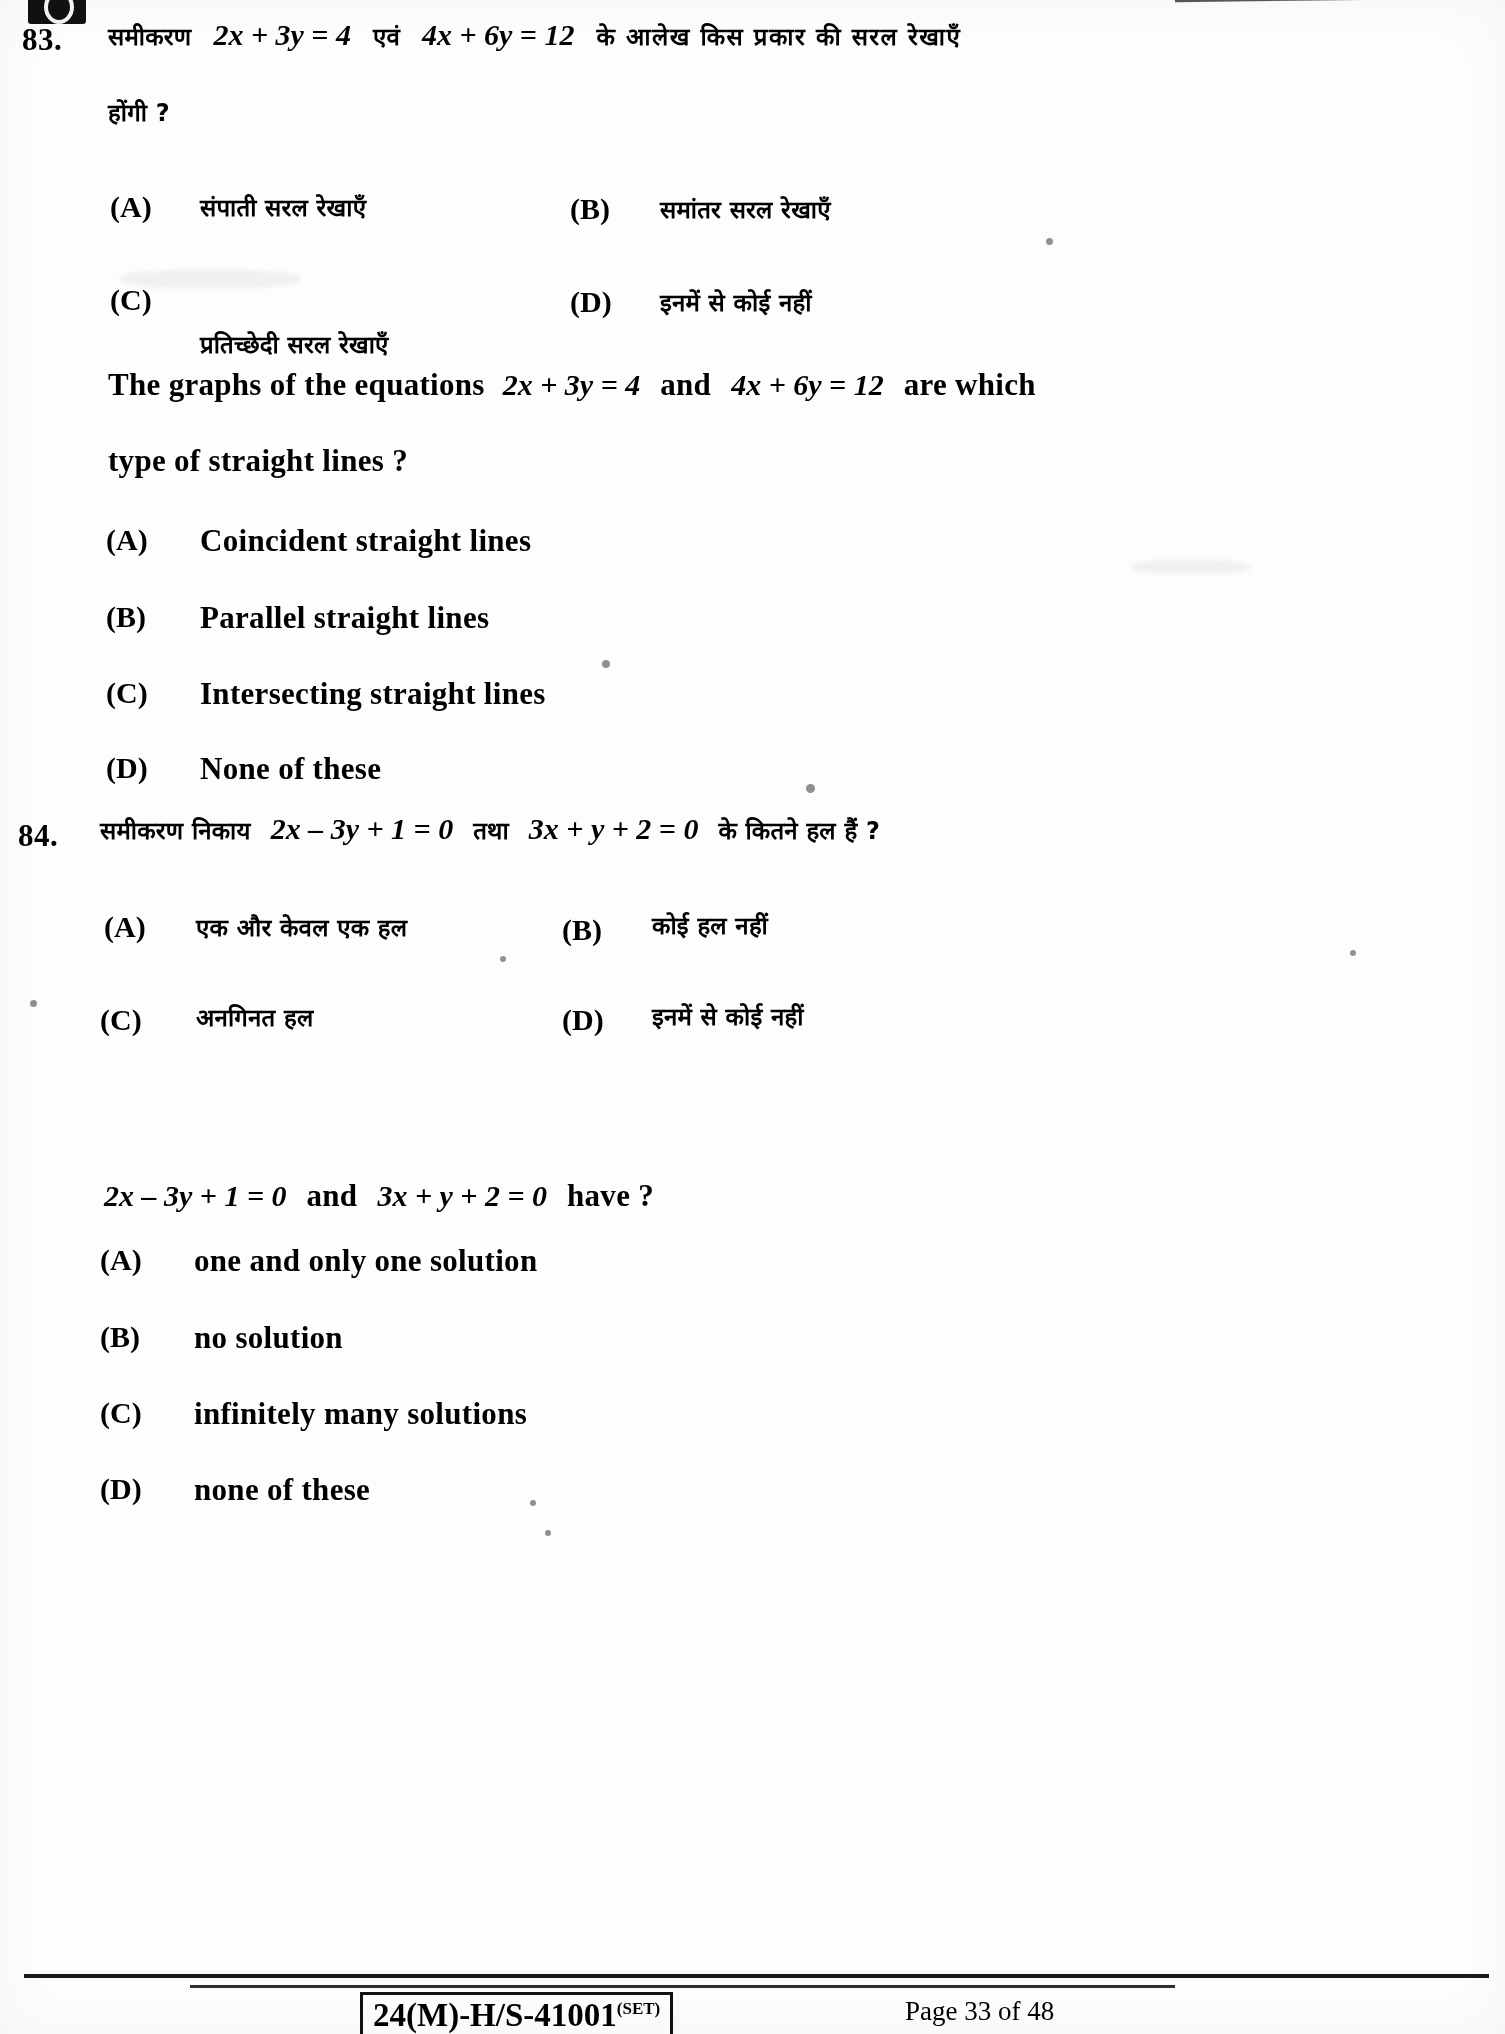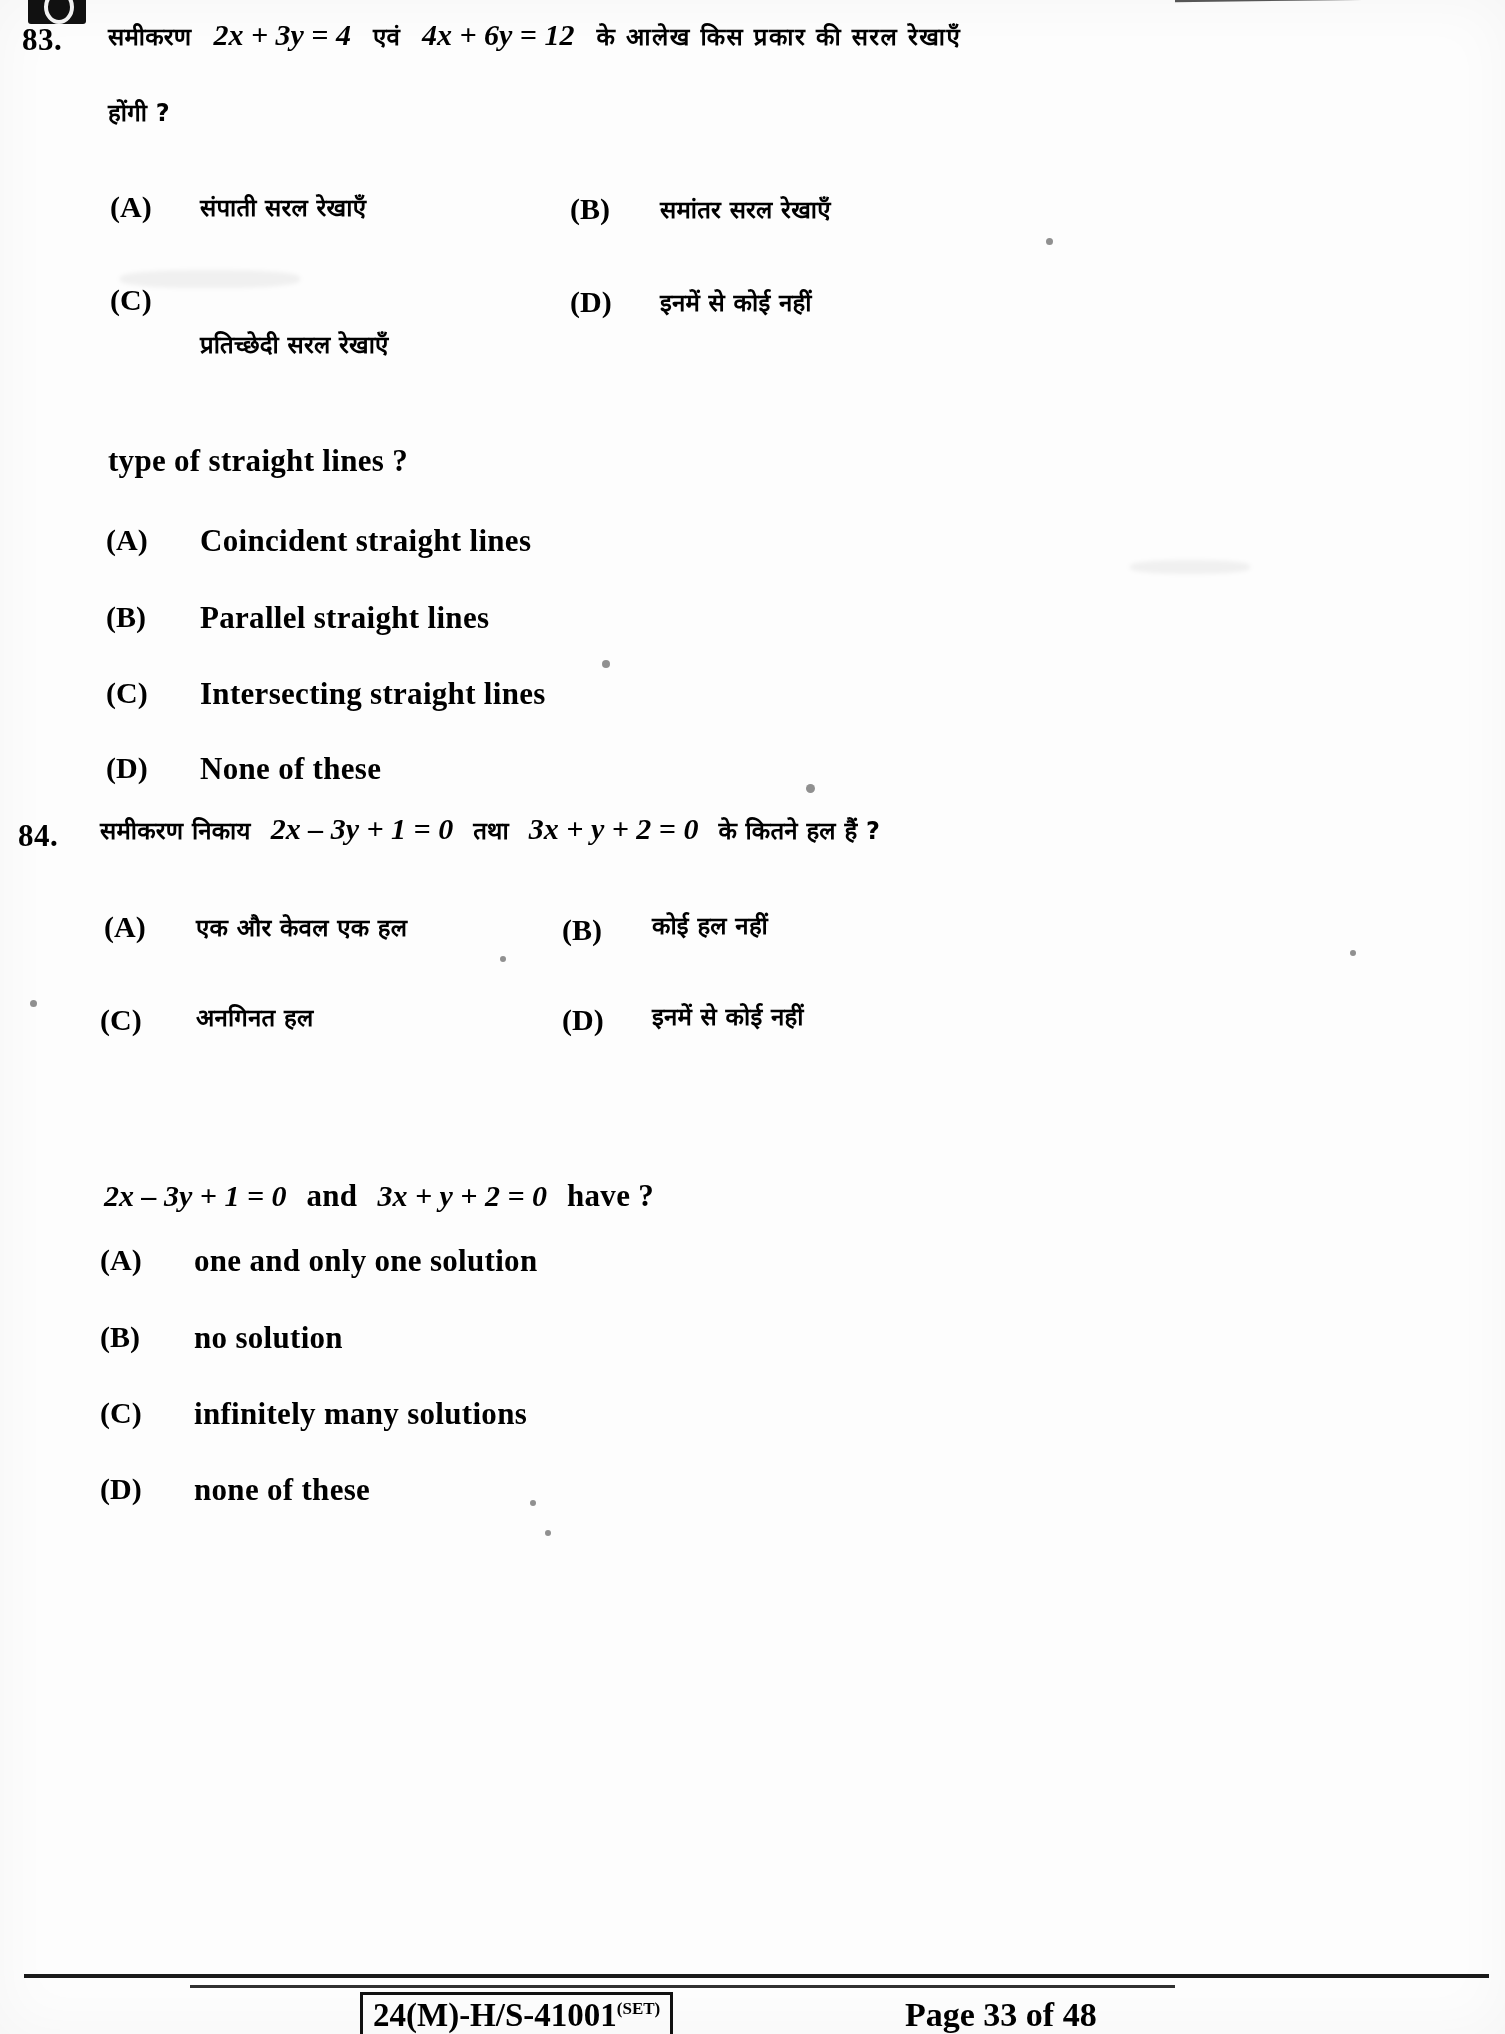--- a/index.html
+++ b/index.html
@@ -130,22 +130,22 @@
     overflow: hidden;
   }
   .code-box .sup {
     font-size: 17px;
     vertical-align: super;
     letter-spacing: 0;
   }
   .page-label {
     position: absolute;
     font-family: "Liberation Serif", serif;
-    font-weight: bold;
-    font-size: 34px;
+    font-weight: normal;
+    font-size: 27px;
     white-space: nowrap;
   }
 </style>
 </head>
 <body>
 
 <div id="page">
 
   <div class="corner-mark">
     <div class="hole"></div>
@@ -180,20 +180,27 @@
 
   <div class="opt-label" style="left:570px; top:192px;">(B)</div>
   <div class="opt-text hindi" style="left:660px; top:192px;">समांतर सरल रेखाएँ</div>
 
   <div class="opt-label" style="left:110px; top:283px;">(C)</div>
   <div class="opt-text hindi" style="left:200px; top:283px;margin-top:44px;">प्रतिच्छेदी सरल रेखाएँ</div>
 
   <div class="opt-label" style="left:570px; top:285px;">(D)</div>
   <div class="opt-text hindi" style="left:660px; top:285px;">इनमें से कोई नहीं</div>
 
+  <div class="line" style="left:108px; top:367px;">
+    <span class="eng">The graphs of the equations</span>
+    <span class="math" style="margin-left:14px;">2x + 3y = 4</span>
+    <span class="eng" style="margin-left:16px;">and</span>
+    <span class="math" style="margin-left:16px;">4x + 6y = 12</span>
+    <span class="eng" style="margin-left:16px;">are which</span>
+  </div>
 
   <div class="line eng" style="left:108px; top:443px;">type of straight lines ?</div>
 
   <div class="opt-label" style="left:106px; top:523px;">(A)</div>
   <div class="opt-text eng" style="left:200px; top:523px;">Coincident straight lines</div>
 
   <div class="opt-label" style="left:106px; top:600px;">(B)</div>
   <div class="opt-text eng" style="left:200px; top:600px;">Parallel straight lines</div>
 
   <div class="opt-label" style="left:106px; top:676px;">(C)</div>

